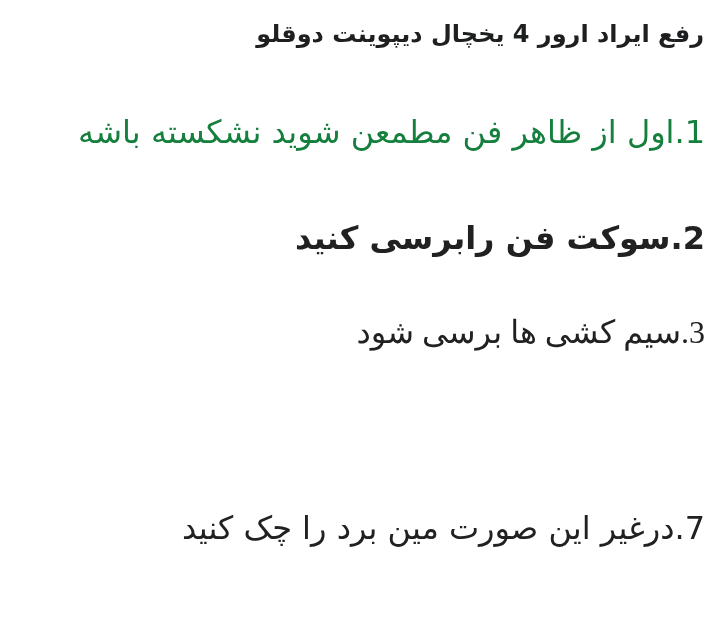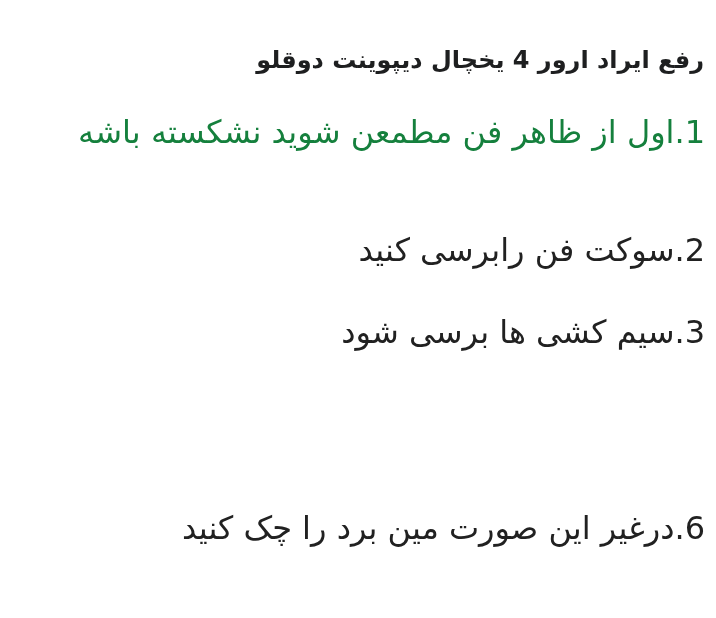--- a/index.html
+++ b/index.html
@@ -36,34 +36,34 @@
       right: 11px;
       margin: 0;
       font-size: 32px;
       font-weight: 400;
       color: #212121;
       white-space: nowrap;
       unicode-bidi: plaintext;
       line-height: 1.17;
     }
     .step-1 { top: 114px; }
-    .step-2 { top: 232px; }
-    .step-3 { top: 314px; }
+    .step-2 { top: 220px; font-weight: bold; }
+    .step-3 { top: 314px; font-family: Liberation Serif, serif; }
     .step-4 { top: 410px; }
     .step-5 { top: 510px; }
   </style>
 </head>
 <body style="background: rgb(255, 255, 255);">
 
 <div class="page">
 
-  <h1 class="doc-title" style="color: rgb(30, 31, 32); margin-top: 26px;">رفع ایراد ارور 4 یخچال دیپوینت دوقلو</h1>
+  <h1 class="doc-title" style="color: rgb(30, 31, 32);">رفع ایراد ارور 4 یخچال دیپوینت دوقلو</h1>
 
   <p class="step step-1" style="color: #15803d;">1.اول از ظاهر فن مطمعن شوید نشکسته باشه</p>
 
   <p class="step step-2" style="color: rgb(33, 33, 33);">2.سوکت فن رابرسی کنید</p>
 
   <p class="step step-3" style="color: rgb(33, 33, 33);">3.سیم کشی ها برسی شود</p>
 
 
-  <p class="step step-5" style="color: rgb(33, 33, 33);">6.درغیر این صورت مین برد را چک کنید</p>
+  <p class="step step-5" style="color: rgb(33, 33, 33);">7.درغیر این صورت مین برد را چک کنید</p>
 
 </div>
 
 </body></html>

